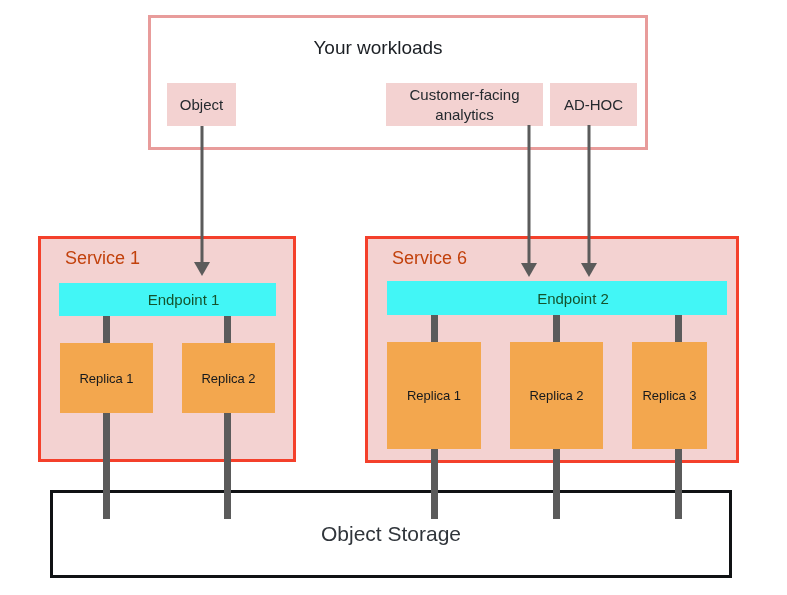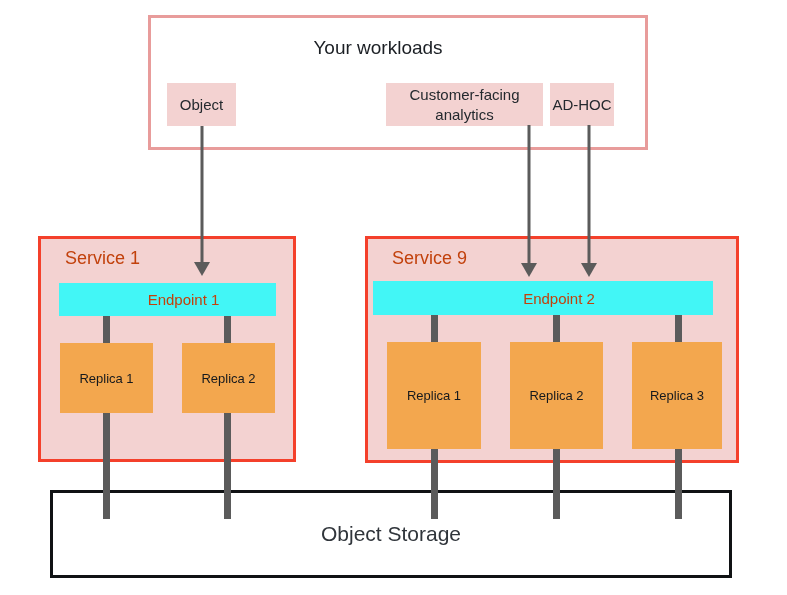--- a/index.html
+++ b/index.html
@@ -21,21 +21,21 @@
     position: absolute; top: 19px; left: 0; right: 40px; text-align: center;
     font-size: 19px; color: #1b1f24;
   }
   .wl-item {
     position: absolute; background: #f3d2d1; color: #24292e;
     display: flex; align-items: center; justify-content: center;
     text-align: center; font-size: 15px; line-height: 1.3;
   }
   .wl-writes    { left: 16px;  top: 65px; width: 69px;  height: 43px; }
   .wl-analytics { left: 235px; top: 65px; width: 157px; height: 43px; }
-  .wl-adhoc     { left: 399px; top: 65px; width: 64px;  height: 43px; }
+  .wl-adhoc     { left: 399px; top: 65px; width: 87px;  height: 43px; }
 
   
   .arrow { position: absolute; width: 16px; z-index: 2; }
   .arrow .shaft {
     position: absolute; top: 0; bottom: 12px; left: 50%;
     transform: translateX(-50%); width: 3px; background: #5b5b5b;
   }
   .arrow .head {
     position: absolute; bottom: 0; left: 50%; transform: translateX(-50%);
     width: 0; height: 0;
@@ -56,34 +56,34 @@
     position: absolute; left: 24px; top: 9px; font-size: 18px; color: #c2410c;
   }
 
   
   .pipe { position: absolute; width: 7px; background: #5b5b5b; z-index: 2; }
 
   
   .endpoint {
     position: absolute; background: #42f6f6; z-index: 3;
     display: flex; align-items: center; justify-content: center;
-    font-size: 15px; color: #c2410c; padding-left: 32px;
+    font-size: 15px; color: #14532d; padding-left: 32px;
   }
   .endpoint-1 { left: 59px;  top: 283px; width: 217px; height: 33px; }
-  .endpoint-2 { left: 373px; top: 281px; width: 340px; height: 34px; }
+  .endpoint-2 { left: 387px; top: 281px; width: 340px; height: 34px; }
   .replica {
     position: absolute; background: #f3a74e; z-index: 3;
     display: flex; align-items: center; justify-content: center;
     font-size: 13px; color: #16191d;
   }
   .s1-r1 { left: 60px;  top: 343px; width: 93px; height: 70px; }
   .s1-r2 { left: 182px; top: 343px; width: 93px; height: 70px; }
   .s2-r1 { left: 387px; top: 342px; width: 94px; height: 107px; }
   .s2-r2 { left: 510px; top: 342px; width: 93px; height: 107px; }
-  .s2-r3 { left: 632px; top: 342px; width: 90px; height: 107px; }
+  .s2-r3 { left: 632px; top: 342px; width: 75px; height: 107px; }
 
   
   .storage {
     position: absolute; left: 50px; top: 490px; width: 682px; height: 88px;
     border: 3px solid #101214; background: #ffffff; z-index: 1;
     display: flex; align-items: center; justify-content: center;
     font-size: 21px; color: #30353b;
   }
 </style>
 </head>
@@ -109,21 +109,21 @@
   <div class="arrow arrow-adhoc">
     <div class="shaft"></div>
     <div class="head"></div>
   </div>
 
   <div class="service service-1">
     <div class="service-label">Service 1</div>
   </div>
 
   <div class="service service-2">
-    <div class="service-label">Service 9</div>
+    <div class="service-label">Service 6</div>
   </div>
 
   <div class="pipe" style="left:103px; top:314px; height:31px;"></div>
   <div class="pipe" style="left:224px; top:314px; height:31px;"></div>
   <div class="pipe" style="left:103px; top:411px; height:108px;"></div>
   <div class="pipe" style="left:224px; top:411px; height:108px;"></div>
 
   <div class="pipe" style="left:431px; top:313px; height:31px;"></div>
   <div class="pipe" style="left:553px; top:313px; height:31px;"></div>
   <div class="pipe" style="left:675px; top:313px; height:31px;"></div>

